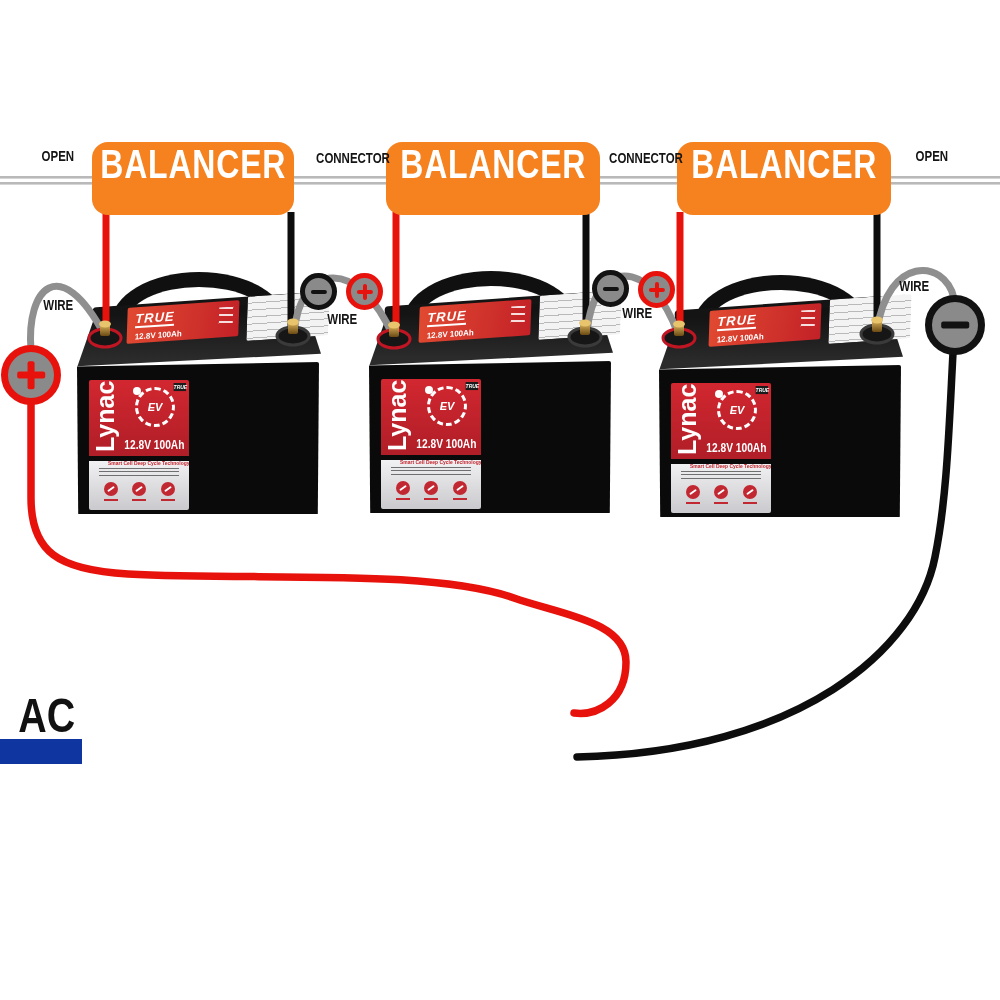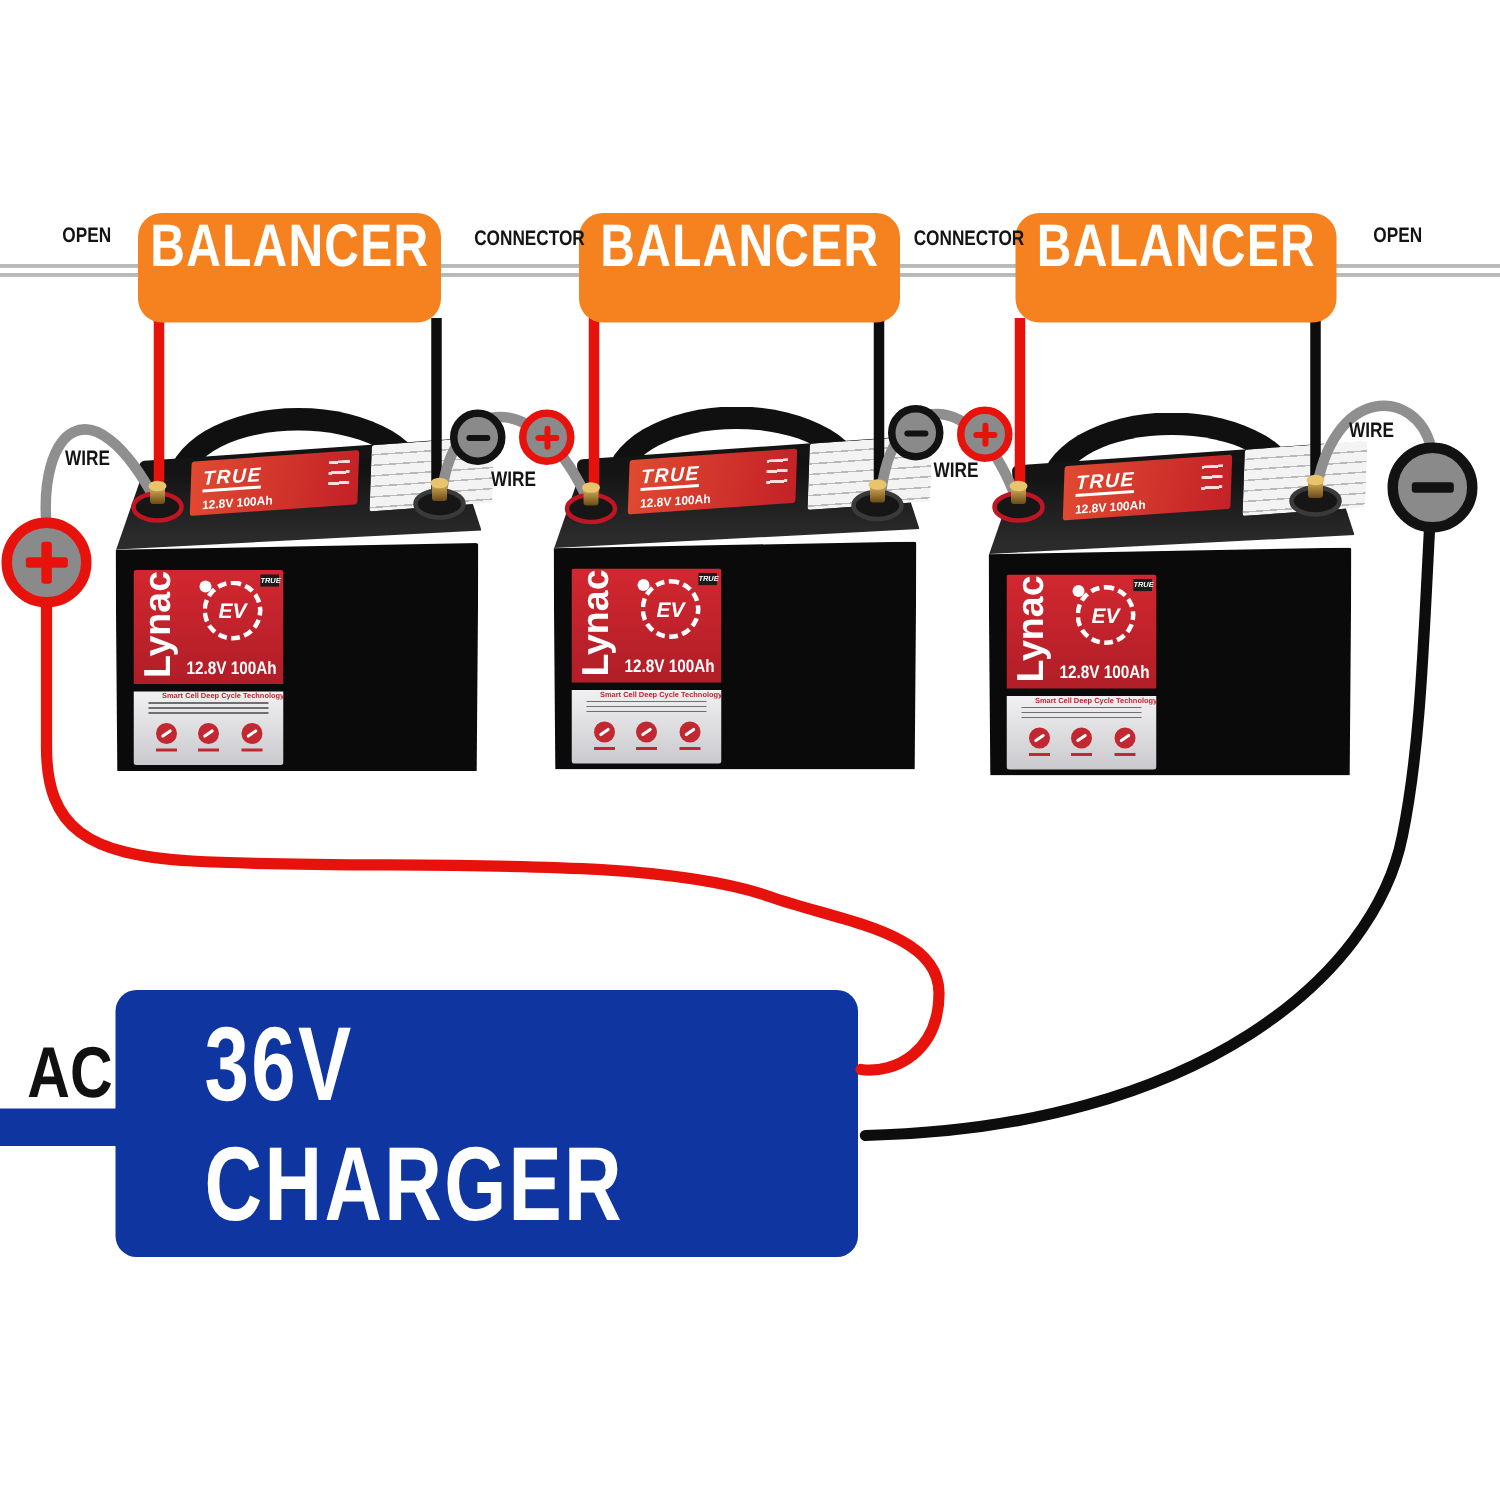--- a/index.html
+++ b/index.html
@@ -56,21 +56,21 @@
                background-image:repeating-linear-gradient(180deg,transparent 0 6px,#b9b9b9 6px 7px);}
   .flabel{position:absolute;left:14px;top:102px;width:100px;height:130px;border-radius:2px;overflow:hidden;}
   .flabel .red{position:relative;height:76px;background:linear-gradient(180deg,#d22730,#b01e27);}
   .flabel .silver{position:relative;height:54px;background:linear-gradient(180deg,#f1f1f3,#c6c6ca);}
   .brand{position:absolute;left:2px;top:4px;height:68px;writing-mode:vertical-rl;
          transform:rotate(180deg);color:#fff;font-weight:bold;font-size:25px;letter-spacing:0px;}
   .brand sup{font-size:8px;}
   .gear{position:absolute;left:46px;top:7px;width:40px;height:40px;border:3px dashed #fff;
         border-radius:50%;box-sizing:border-box;display:flex;align-items:center;justify-content:center;}
   .gear::before{content:"";position:absolute;left:-5px;top:-3px;width:8px;height:8px;background:#fff;border-radius:50%;}
-  .gear .ev{color:#fff;font-weight:bold;font-style:italic;font-size:14px;}
+  .gear .ev{color:#fff;font-weight:bold;font-style:italic;font-size:11px;}
   .minitrue{position:absolute;right:3px;top:3px;width:20px;height:13px;background:#1b1b1b;color:#fff;
             font-size:8px;font-style:italic;font-weight:bold;text-align:center;line-height:13px;
             transform:scale(0.62);transform-origin:top right;}
   .fspec{position:absolute;left:30px;bottom:4px;color:#fff;font-weight:bold;font-size:12px;white-space:nowrap;}
   .fspec .cond{transform:scaleX(0.85);}
   .tech-head{margin-top:5px;text-align:center;color:#c2242c;font-weight:bold;font-size:8px;
              transform:scale(0.62);transform-origin:center top;white-space:nowrap;}
   .tiny-lines{height:10px;margin:-2px 10px 0 10px;
              background:repeating-linear-gradient(180deg,#6f6f6f 0 1px,transparent 1px 3.4px);}
   .icon-row{display:flex;justify-content:space-evenly;margin-top:4px;}
@@ -189,23 +189,20 @@
           </div>
         <div class="ic-labels">
             <i></i>
             <i></i>
             <i></i>
           </div>
       </div>
     </div>
   </div>
 
-  <div class="charger">
-    <span class="txt">36V CHARGER</span>
-  </div>
   <div class="ac-label"><span class="cond">AC</span></div>
   <div class="ac-bar"></div>
 
   <svg class="wiring" width="1000" height="1000" viewBox="0 0 1000 1000">
     <defs>
       <linearGradient id="gold" x1="0" y1="0" x2="0" y2="1">
         <stop offset="0" stop-color="#dfb85f"></stop>
           <stop offset="1" stop-color="#6b4a14"></stop>
       </linearGradient>
     </defs>

